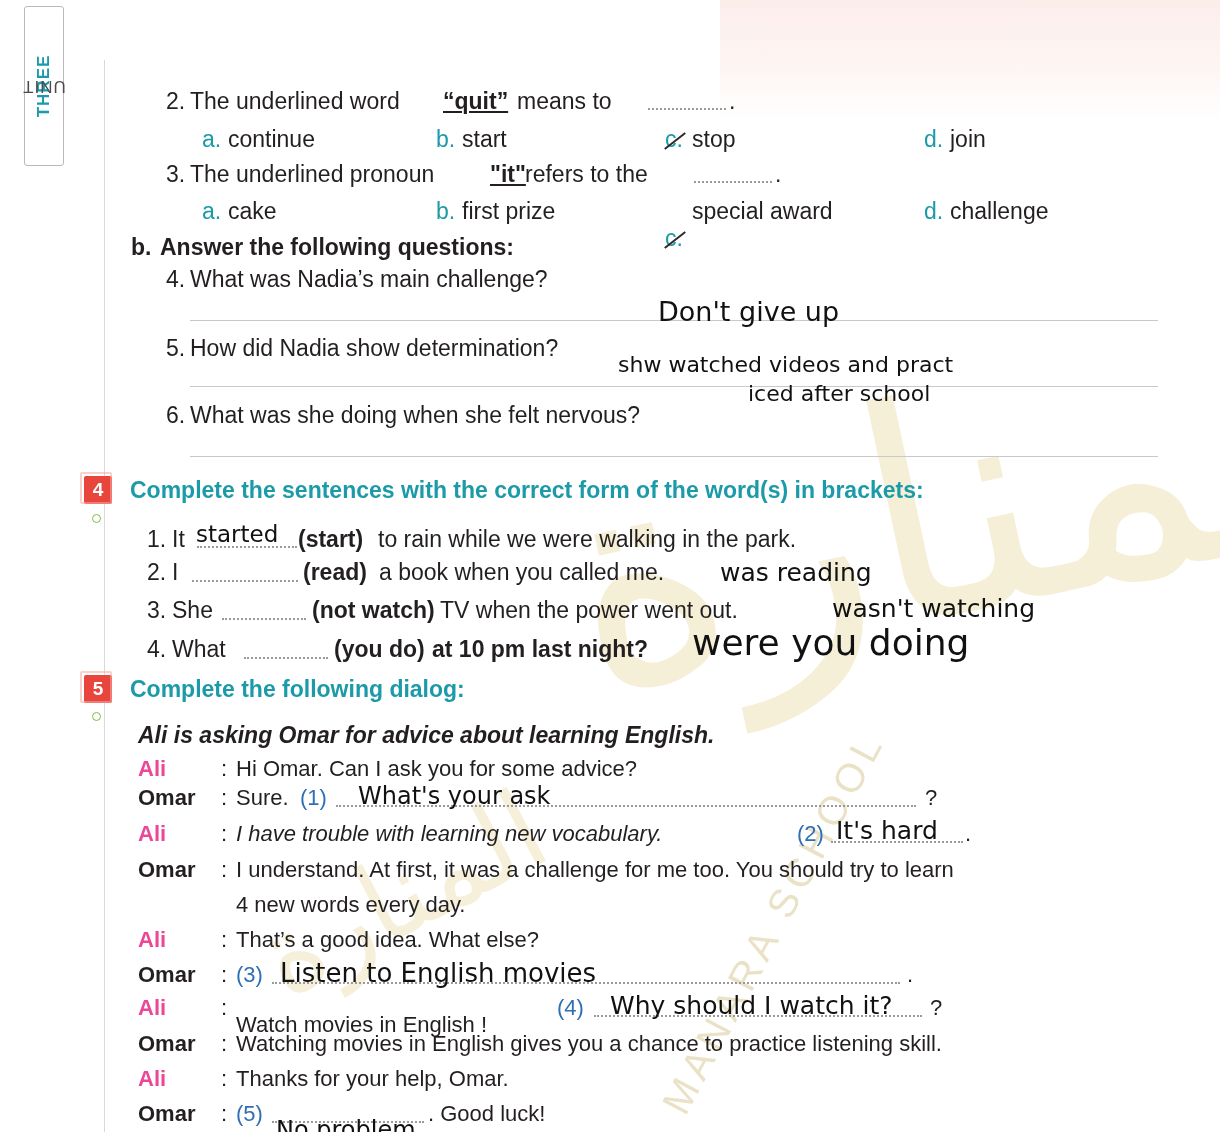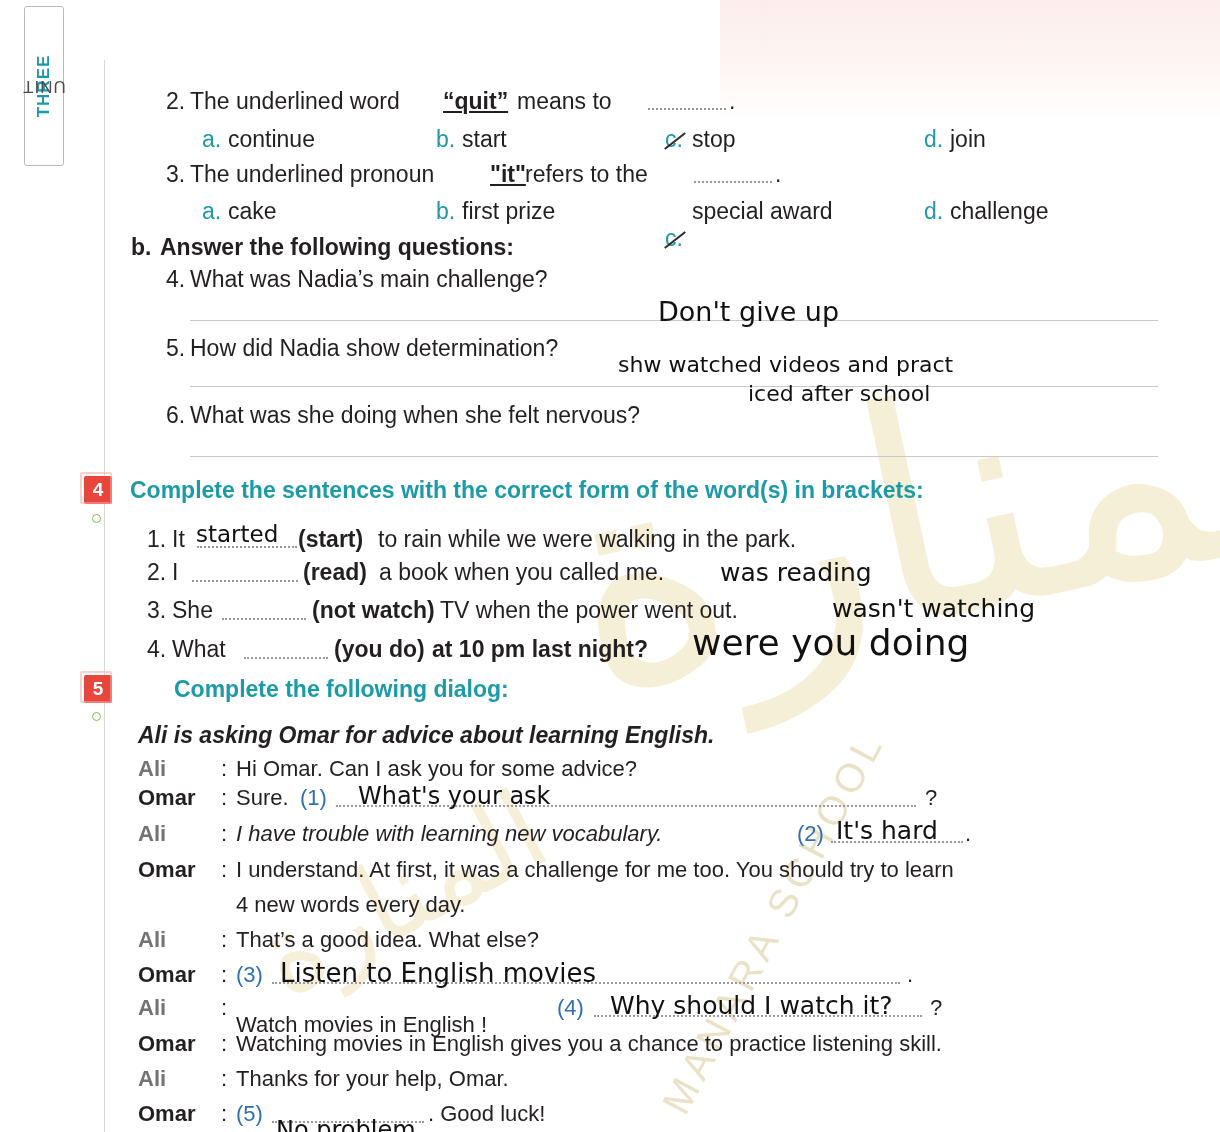--- a/index.html
+++ b/index.html
@@ -89,21 +89,21 @@
   .t { position:absolute; white-space:nowrap; }
   .q      { font-size:23px; color:#231f20; }
   .num    { font-size:23px; color:#231f20; }
   .opt-l  { font-size:23px; color:#1b9aa8; }
   .opt-t  { font-size:23px; color:#231f20; }
   .bold   { font-weight:bold; }
   .ital   { font-style:italic; }
   .under  { text-decoration:underline; }
   .heading{ font-size:23px; font-weight:bold; color:#231f20; }
   .teal-h { font-size:23px; font-weight:bold; color:#1b9aa8; }
-  .speaker{ font-size:22px; font-weight:bold; color:#737373; }
+  .speaker{ font-size:22px; font-weight:bold; color:#ec4899; }
   .speaker-d{ font-size:22px; font-weight:bold; color:#231f20; }
   .dline  { font-size:22px; color:#231f20; }
   .blue-n { color:#2f6fb5; }
 
   
   .dots {
     position:absolute;
     border-bottom:2px dotted #9a9a9d;
     height:0;
   }
@@ -245,21 +245,21 @@
   <div class="hw" style="left:832px; top:594px; font-size:25px;">wasn't watching</div>
 
   <div class="t num" style="left:147px; top:636px;">4.</div>
   <div class="t q" style="left:172px; top:636px;">What</div>
   <div class="dots" style="left:244px; top:657px; width:84px;"></div>
   <div class="t q bold" style="left:334px; top:636px;">(you do)</div>
   <div class="t q" style="left:432px; top:636px;font-weight:bold;">at 10 pm last night?</div>
   <div class="hw" style="left:692px; top:622px; font-size:36px;">were you doing</div>
 
   <div class="chip" style="left:84px; top:675px;">5</div>
-  <div class="t teal-h" style="left:130px; top:676px;margin-left:44px;">Complete the following dialog:</div>
+  <div class="t teal-h" style="left:130px; top:676px;">Complete the following dialog:</div>
   <div class="t q bold ital" style="left:138px; top:722px;">Ali is asking Omar for advice about learning English.</div>
 
   <div class="t speaker" style="left:138px; top:756px;">Ali</div>
   <div class="t dline" style="left:221px; top:756px;">:</div>
   <div class="t dline" style="left:236px; top:756px;">Hi Omar. Can I ask you for some advice?</div>
 
   <div class="t speaker-d" style="left:138px; top:785px;">Omar</div>
   <div class="t dline" style="left:221px; top:785px;">:</div>
   <div class="t dline" style="left:236px; top:785px;">Sure.</div>
   <div class="t dline blue-n" style="left:300px; top:785px;">(1)</div>

